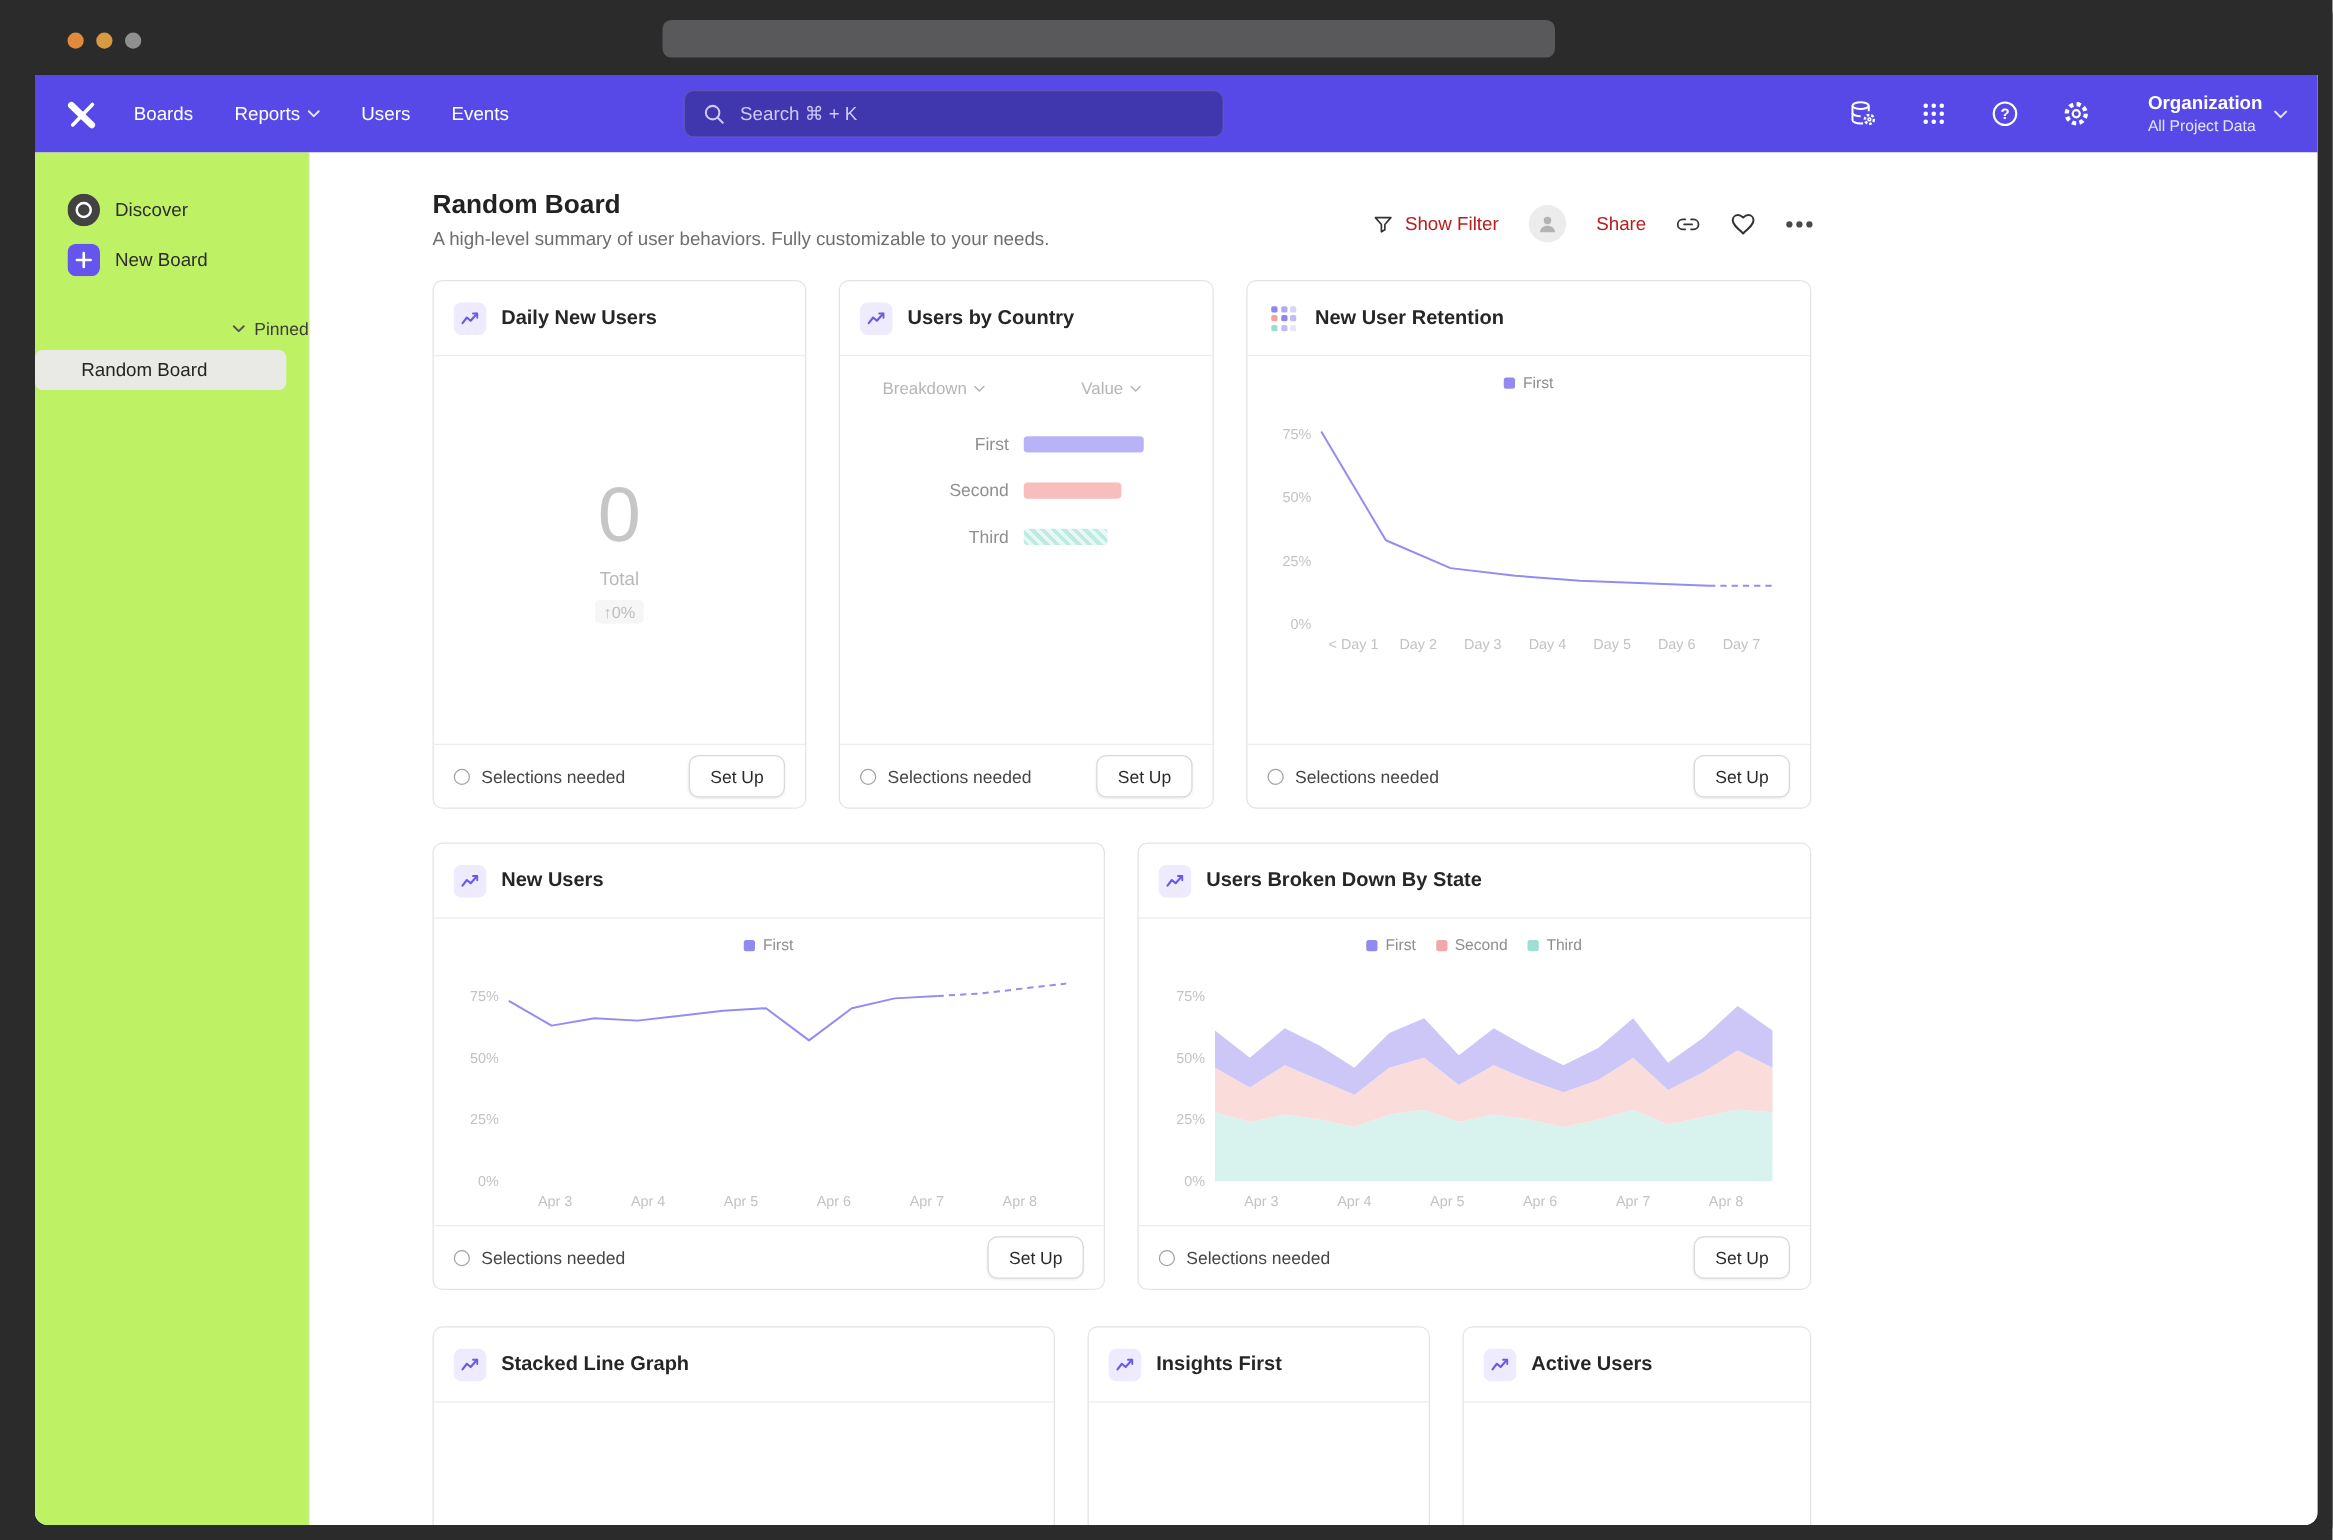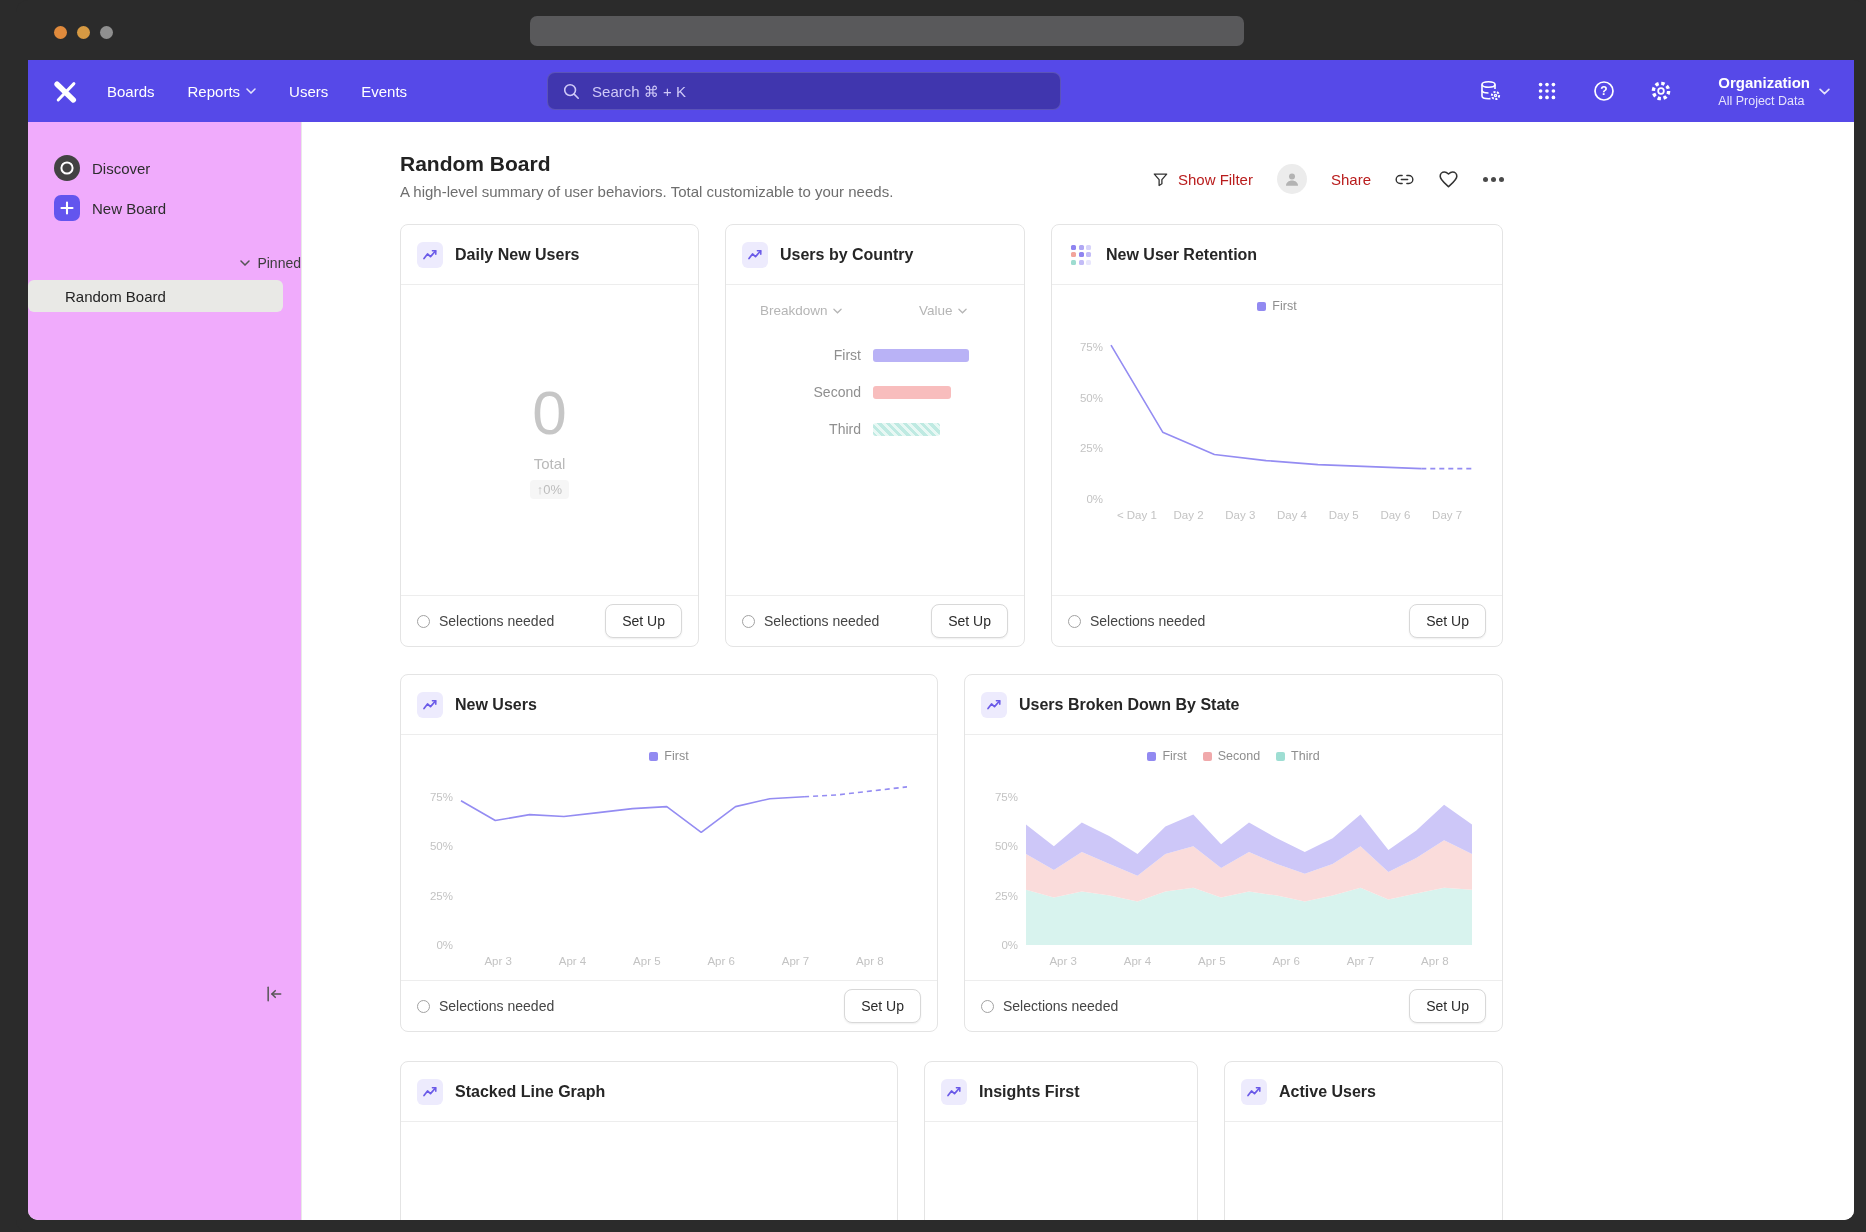--- a/index.html
+++ b/index.html
@@ -11,31 +11,31 @@
   .tl{width:13px;height:13px;border-radius:50%;}
   .tl1{background:#e08a3c;}.tl2{background:#d79a43;}.tl3{background:#8f8f8f;}
   .urlbar{position:absolute;left:514px;top:16px;width:714px;height:30px;background:#59595b;border-radius:7px;}
   
   .app{position:absolute;left:12px;right:12px;top:60px;bottom:12px;background:#fff;border-radius:0 0 10px 10px;overflow:hidden;display:flex;flex-direction:column;}
   
   .topnav{flex:0 0 62px;background:#5649e8;display:flex;align-items:center;padding:0 24px;}
   .logo{width:27px;height:27px;margin-right:28px;flex:none;}
   .nav-links{display:flex;align-items:center;gap:33px;}
   .nav-link{color:#fff;font-size:15px;font-weight:500;display:flex;align-items:center;gap:6px;cursor:pointer;}
-  .search-wrap{margin-left:140px;width:514px;height:38px;background:rgba(0,0,0,0.25);border:1px solid rgba(255,255,255,0.14);border-radius:8px;display:flex;align-items:center;padding:0 14px;gap:10px;box-sizing:border-box;}
+  .search-wrap{margin-left:140px;width:432px;height:38px;background:rgba(0,0,0,0.25);border:1px solid rgba(255,255,255,0.14);border-radius:8px;display:flex;align-items:center;padding:0 14px;gap:10px;box-sizing:border-box;}
   .search-input{flex:1;background:transparent;border:none;outline:none;color:#fff;font-size:15px;font-family:inherit;}
   .search-input::placeholder{color:#cfc9f8;}
   .nav-right{margin-left:auto;display:flex;align-items:center;gap:33px;}
   .nav-ic{width:24px;height:24px;display:flex;align-items:center;justify-content:center;cursor:pointer;}
   .org{display:flex;align-items:center;gap:9px;color:#fff;cursor:pointer;margin-left:12px;}
   .org-name{font-size:15px;font-weight:700;line-height:1.2;}
   .org-sub{font-size:12.5px;opacity:.85;margin-top:2px;}
   
   .frame-body{flex:1;display:flex;min-height:0;}
-  .sidebar{width:274px;flex:none;background:#f0abfc;border-right:1px solid #e9e9e7;position:relative;padding-top:26px;box-sizing:border-box;}
+  .sidebar{width:220px;flex:none;background:#bef264;border-right:1px solid #e9e9e7;position:relative;padding-top:26px;box-sizing:border-box;}
   .sb-item{display:flex;align-items:center;gap:6px;height:40px;padding-left:26px;font-size:15px;color:#2d2d2d;cursor:pointer;}
   .sb-icon{width:26px;height:26px;flex:none;margin-right:6px;}
   .sb-section{display:flex;align-items:center;gap:7px;height:34px;padding-left:28px;font-size:14px;color:#3c3c3c;font-weight:500;cursor:pointer;}
   .sb-sec1{margin-top:18px;justify-content:flex-end;}
   .sb-sec2{margin-top:24px;}
   .sb-selected{height:32px;display:flex;align-items:center;background:#e9e9e6;border-radius:6px;margin-right:18px;padding-left:37px;font-size:15px;color:#242424;cursor:pointer;}
   .collapse-btn{position:absolute;left:236px;top:862px;width:20px;height:20px;cursor:pointer;}
   
   .main{flex:1;background:#fff;overflow:hidden;position:relative;}
   .content{width:1104px;margin-left:98px;padding-top:30px;box-sizing:border-box;}
@@ -226,21 +226,21 @@
             </svg>
         </span>
       </aside>
 
       <main class="main">
         <div class="content">
 
           <div class="board-header">
             <div>
               <h1 class="bh-title">Random Board</h1>
-              <div class="bh-sub">A high-level summary of user behaviors. Total customizable to your needs.</div>
+              <div class="bh-sub">A high-level summary of user behaviors. Fully customizable to your needs.</div>
             </div>
             <div class="toolbar">
               <span class="tb-item">
                 <svg width="17" height="17" viewBox="0 0 22 22" fill="none" stroke="#333" stroke-width="1.7" stroke-linejoin="round">
                     <path d="M3 4h16l-6.2 7.2v5.3l-3.6 2.2V11.2z"></path>
                   </svg>
                 <span>Show Filter</span>
               </span>
               <span class="avatar">
                 <svg width="18" height="18" viewBox="0 0 24 24" fill="#b3b3b3">

